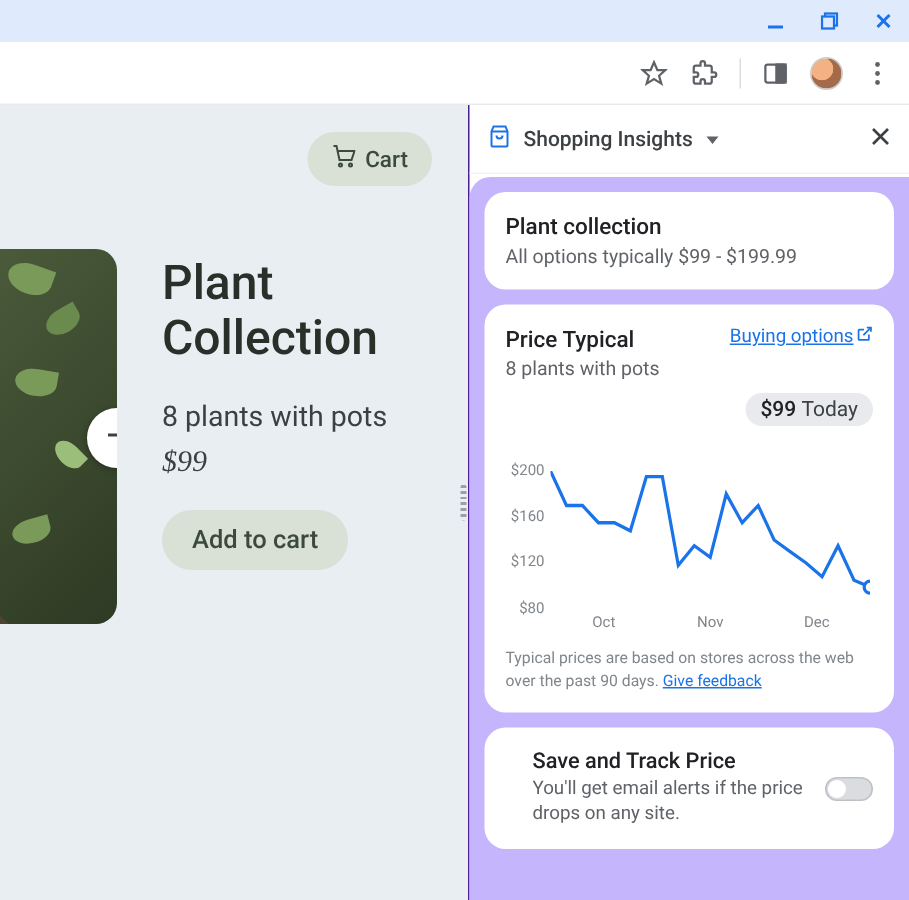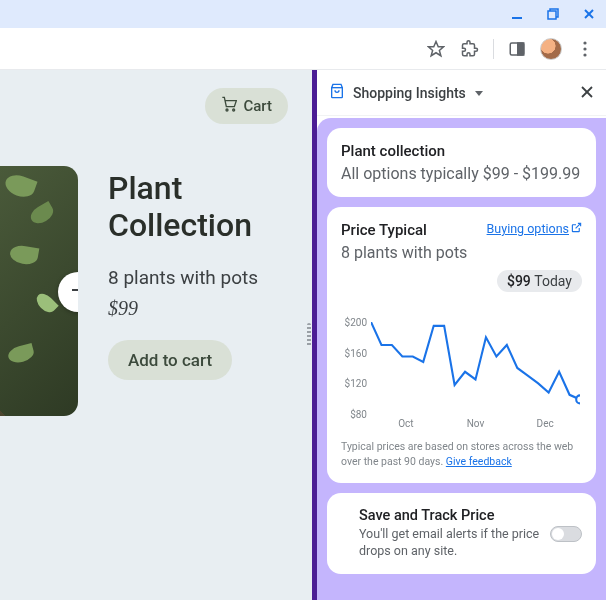--- a/index.html
+++ b/index.html
@@ -113,21 +113,21 @@
     content:"";
     width:4px; height:24px;
     background: repeating-linear-gradient(to bottom, #9aa0a6 0 2px, transparent 2px 4px);
     border-radius:2px;
   }
 
   
   .side-panel {
     flex:1;
     background:#fff;
-    border-left:5px solid #4c1d95;
+    border-left:1px solid #4c1d95;
     display:flex;
     flex-direction:column;
   }
   .panel-header {
     height:46px;
     display:flex;
     align-items:center;
     padding: 0 12px;
     gap:8px;
     border-bottom: 1px solid #f1f3f4;
@@ -145,21 +145,21 @@
     border-radius: 14px 0 0 0;
     margin-top:2px;
   }
   .card {
     background:#fff;
     border-radius:14px;
     padding:14px;
     margin-bottom:10px;
   }
   .card h3 { font-size:15px; font-weight:500; color:#202124; margin-bottom:4px;}
-  .card .sub { font-size:16px; color:#5f6368; }
+  .card .sub { font-size:13px; color:#5f6368; }
 
   .price-card-top { display:flex; justify-content:space-between; align-items:flex-start; }
   .buying-link { color:#1a73e8; font-size:12.5px; text-decoration:underline; display:flex; align-items:center; gap:2px;}
 
   .today-badge {
     float:right;
     margin-top:8px;
     background:#e8eaed;
     border-radius: 999px;
     padding: 3px 10px;

